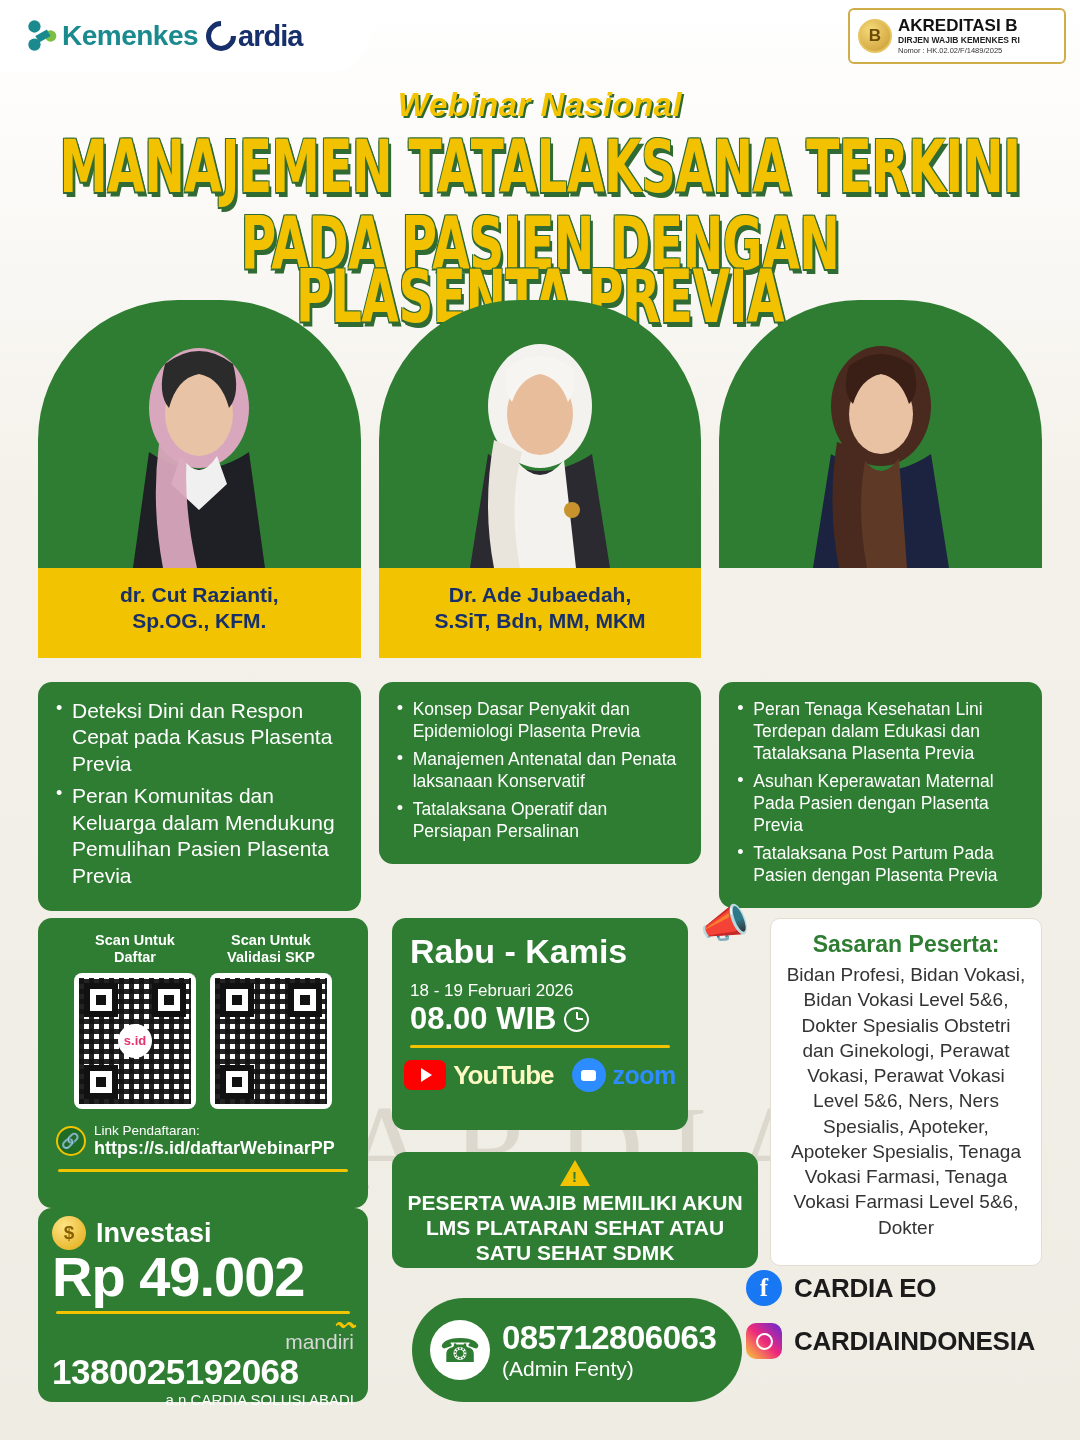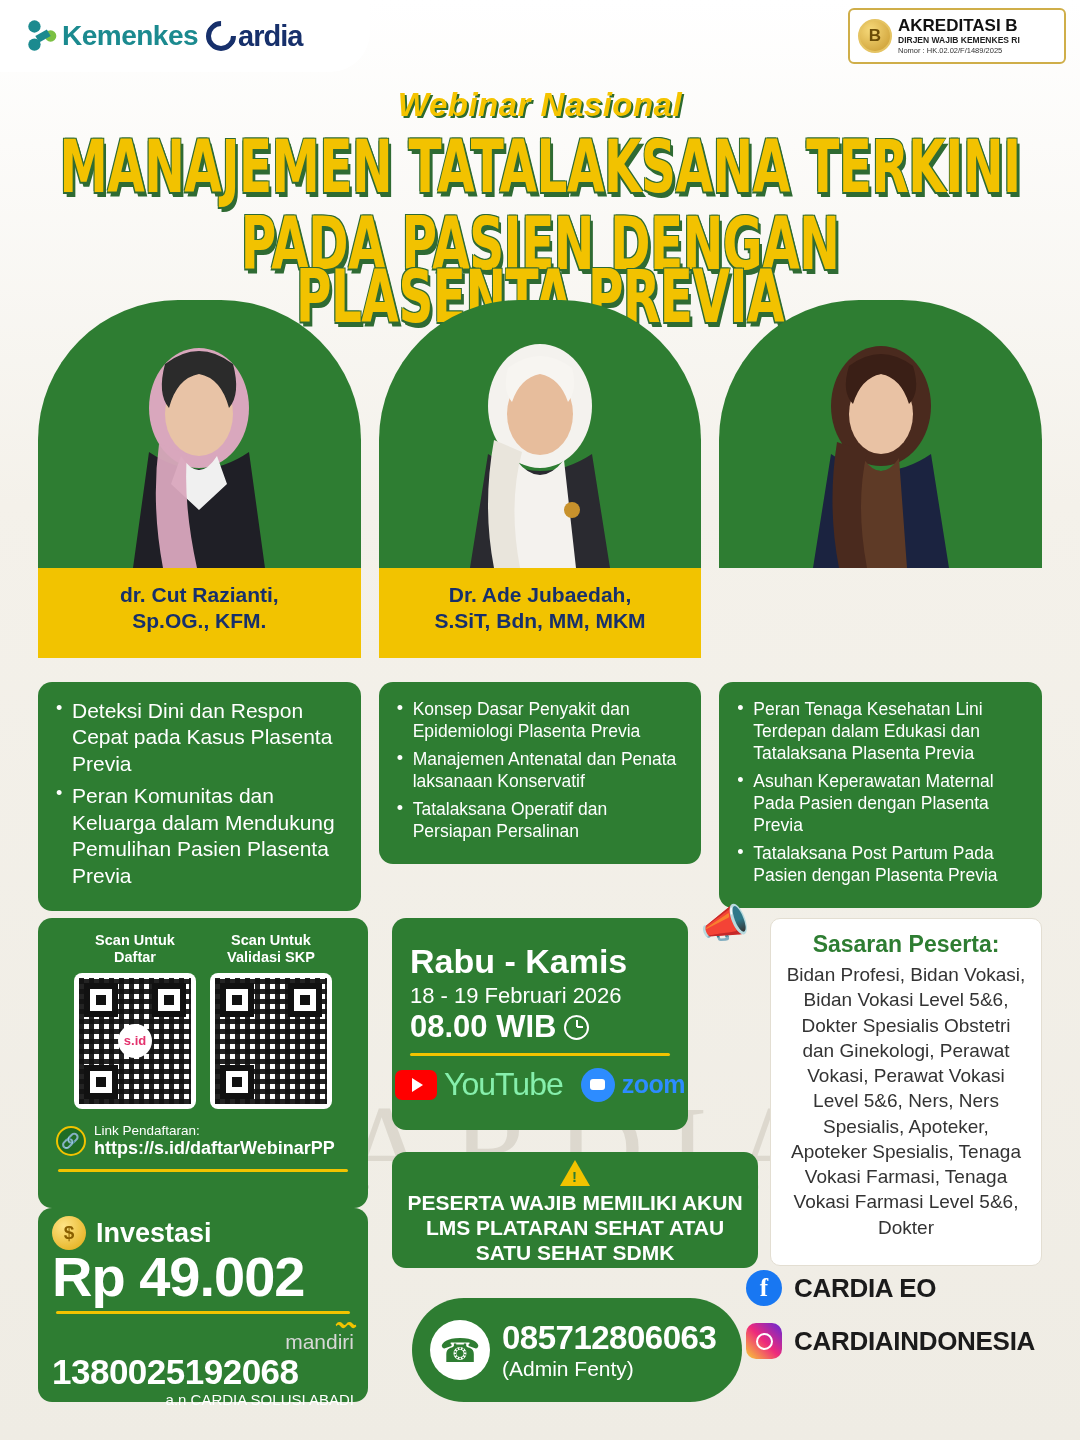--- a/index.html
+++ b/index.html
@@ -202,42 +202,42 @@
   .mandiri-wave { color: #f2c300; font-size: 20px; line-height: 0.6; letter-spacing: -2px; }
   .mandiri-word { font-size: 21px; color: #d7d7d7; font-weight: normal; }
   .acct-no { font-size: 35px; font-weight: bold; letter-spacing: -0.5px; line-height: 1.05; }
   .acct-name { font-size: 15px; text-align: right; }
 
   
   .sched-card {
     position: absolute; top: 918px; left: 392px;
     width: 296px; height: 212px;
     background: #2e7d32; border-radius: 14px; color: #fff;
-    padding: 24px 18px;
+    padding: 14px 18px;
   }
   .sched-day { font-size: 34px; font-weight: bold; }
-  .sched-date { font-size: 22px; margin-top: 2px; }
+  .sched-date { font-size: 17px; margin-top: 10px; }
   .sched-time { font-size: 31px; font-weight: bold; display: flex; align-items: center; gap: 8px; }
   .clock {
     width: 25px; height: 25px; border-radius: 50%; border: 2.5px solid #fff; position: relative;
   }
   .clock:before, .clock:after {
     content: ""; position: absolute; background: #fff; left: 50%; top: 50%;
   }
   .clock:before { width: 2px; height: 7px; margin-left: -1px; margin-top: -7px; }
   .clock:after { width: 6px; height: 2px; margin-top: -1px; }
   .sched-sep { height: 3px; background: #f2c300; margin: 8px 0 10px; border-radius: 2px; }
   .platforms { display: flex; align-items: center; justify-content: center; gap: 18px; }
   .yt { display: flex; align-items: center; gap: 7px; }
   .yt-play {
     width: 42px; height: 30px; background: #ff0000; border-radius: 7px;
     display: flex; align-items: center; justify-content: center;
   }
   .yt-play i { width: 0; height: 0; border-left: 11px solid #fff; border-top: 7px solid transparent; border-bottom: 7px solid transparent; margin-left: 3px; }
-  .yt-word { font-size: 32px; font-weight: normal; color: #86efac; letter-spacing: -1px; }
+  .yt-word { font-size: 26px; font-weight: bold; color: #fef9c3; letter-spacing: -1px; }
   .zm { display: flex; align-items: center; gap: 7px; }
   .zm-ico {
     width: 34px; height: 34px; border-radius: 50%; background: #2d8cff;
     display: flex; align-items: center; justify-content: center;
   }
   .zm-ico i { width: 15px; height: 11px; background: #fff; border-radius: 3px; display: block; }
   .zm-word { font-size: 25px; color: #2d8cff; font-weight: bold; letter-spacing: -0.5px; }
 
   .megaphone {
     position: absolute; top: 900px; left: 700px;

